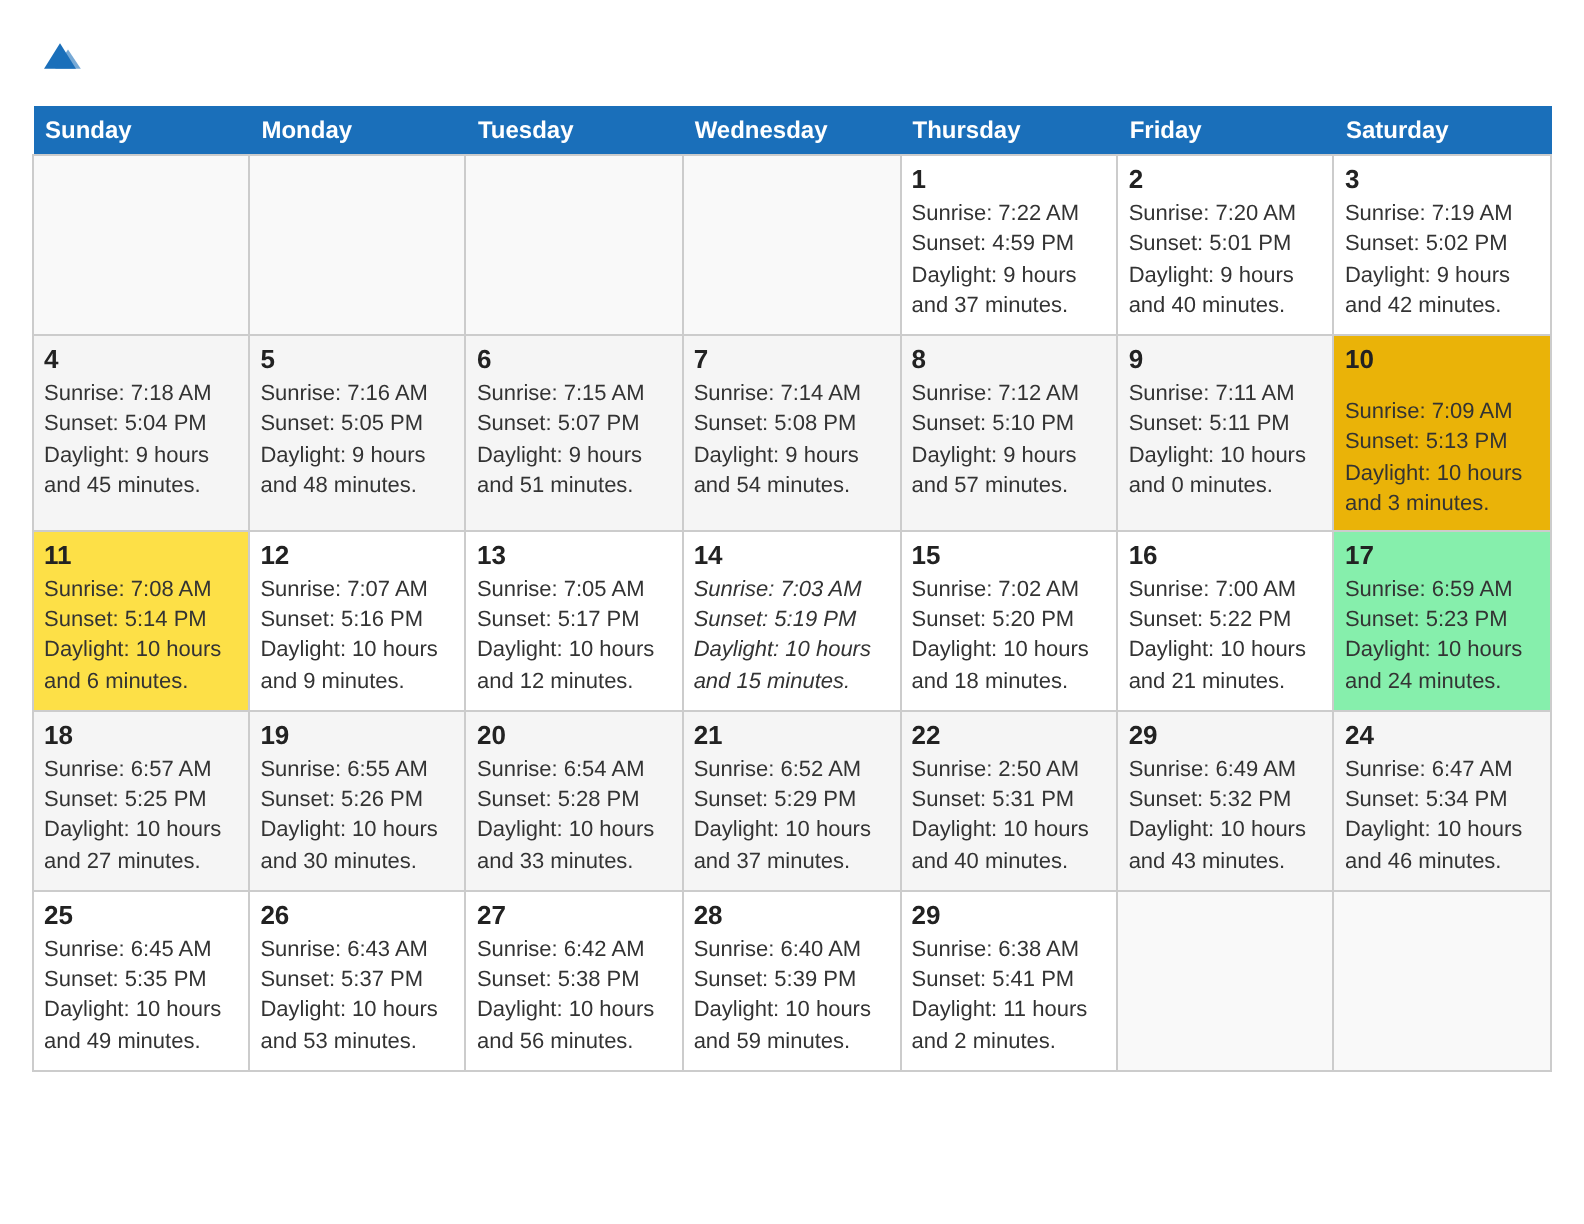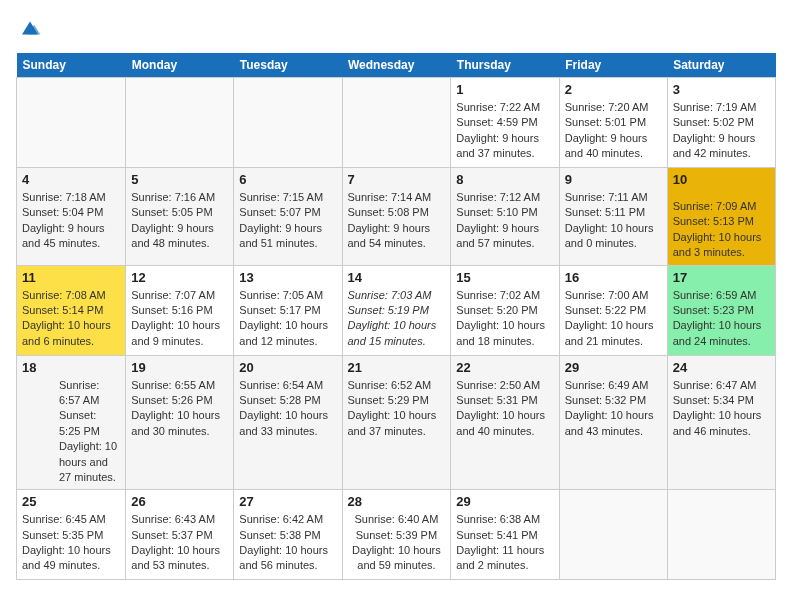--- a/index.html
+++ b/index.html
@@ -223,21 +223,21 @@
         <td style="background: #86efac;">
           <div class="day-number">17</div>
           <div class="day-info" style="white-space: pre-line;">Sunrise: 6:59 AM
 Sunset: 5:23 PM
 Daylight: 10 hours and 24 minutes.</div>
         </td>
       </tr>
       <tr style="background: rgb(245, 245, 245);">
         <td style="background: rgb(245, 245, 245);">
           <div class="day-number">18</div>
-          <div class="day-info" style="white-space: pre-line; margin-left: 37px;">Sunrise: 6:57 AM
+          <div class="day-info" style="white-space: pre-line;">Sunrise: 6:57 AM
 Sunset: 5:25 PM
 Daylight: 10 hours and 27 minutes.</div>
         </td>
         <td style="background: rgb(245, 245, 245);">
           <div class="day-number">19</div>
           <div class="day-info" style="white-space: pre-line;">Sunrise: 6:55 AM
 Sunset: 5:26 PM
 Daylight: 10 hours and 30 minutes.</div>
         </td>
         <td style="background: rgb(245, 245, 245);">
@@ -285,21 +285,21 @@
 Daylight: 10 hours and 53 minutes.</div>
         </td>
         <td style="background: rgb(255, 255, 255);">
           <div class="day-number">27</div>
           <div class="day-info" style="white-space: pre-line;">Sunrise: 6:42 AM
 Sunset: 5:38 PM
 Daylight: 10 hours and 56 minutes.</div>
         </td>
         <td style="background: rgb(255, 255, 255);">
           <div class="day-number">28</div>
-          <div class="day-info" style="white-space: pre-line; text-align: center;">Sunrise: 6:40 AM
+          <div class="day-info" style="white-space: pre-line;">Sunrise: 6:40 AM
 Sunset: 5:39 PM
 Daylight: 10 hours and 59 minutes.</div>
         </td>
         <td style="background: rgb(255, 255, 255);">
           <div class="day-number">29</div>
           <div class="day-info" style="white-space: pre-line;">Sunrise: 6:38 AM
 Sunset: 5:41 PM
 Daylight: 11 hours and 2 minutes.</div>
         </td>
         <td class="empty" style="background: rgb(249, 249, 249);"></td>

